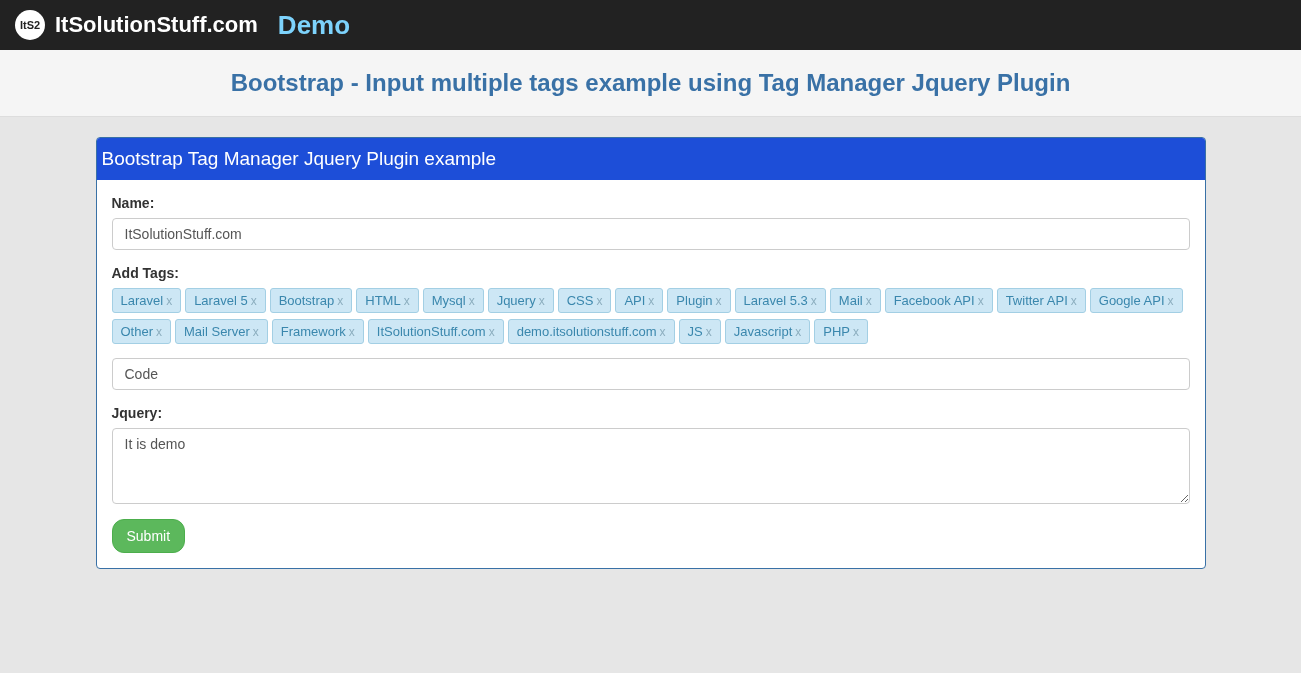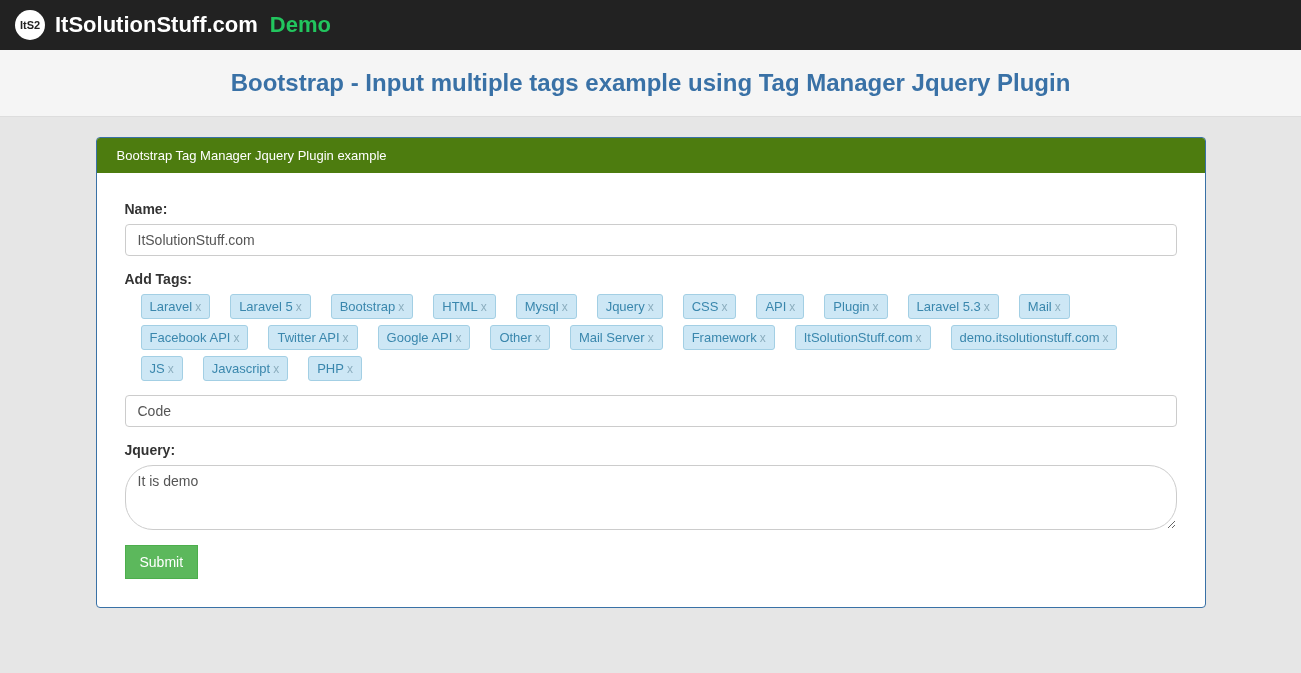--- a/index.html
+++ b/index.html
@@ -1,34 +1,34 @@
 <!DOCTYPE html>
 <html><head>
 <meta charset="utf-8">
 <style>
 * { box-sizing: border-box; margin: 0; padding: 0; }
 body { font-family: "Helvetica Neue", Helvetica, Arial, sans-serif; font-size: 14px; background: #e6e6e6; color: #333; }
 .navbar { background: #222; height: 50px; display: flex; align-items: center; padding: 4px 15px; }
 .navbar-logo { width: 30px; height: 30px; background: #fff; border-radius: 50%; display: flex; align-items: center; justify-content: center; font-size: 11px; font-weight: bold; color: #222; margin-right: 10px; }
 .navbar-brand { color: #fff; font-size: 22px; font-weight: bold; }
-.navbar-demo { color: #22c55e; font-size: 22px; font-weight: bold; margin-left: 12px; }
+.navbar-demo { color: #7dd3fc; font-size: 26px; font-weight: bold; margin-left: 20px; }
 .page-header-wrap { background: #f5f5f5; border-bottom: 1px solid #ddd; padding: 20px 15px; }
 .page-header { color: #3971a6; font-size: 24px; font-weight: bold; text-align: center; line-height: 1.1; }
 .container { max-width: 1140px; margin: 0 auto; padding: 20px 15px; }
 .panel { background: #fff; border: 1px solid #3971a6; border-radius: 4px; overflow: hidden; }
-.panel-heading { background: #4d7c0f; color: #fff; padding: 10px 20px; font-size: 13px; }
-.panel-body { padding: 28px; }
+.panel-heading { background: #1d4ed8; color: #fff; padding: 10px 5px; font-size: 19px; }
+.panel-body { padding: 15px; }
 .form-group { margin-bottom: 15px; }
 .form-label { font-weight: bold; display: block; margin-bottom: 7px; color: #333; }
 .form-control { display: block; width: 100%; padding: 7px 12px; font-size: 14px; border: 1px solid #ccc; border-radius: 4px; color: #555; background: #fff; font-family: inherit; }
-textarea.form-control { resize: vertical; height: 65px; border-radius: 28px; }
+textarea.form-control { resize: vertical; height: 76px; }
 .tag-container { margin-bottom: 8px; }
-.tag { display: inline-block; background: #cde7f5; border: 1px solid #a3cfe4; border-radius: 3px; padding: 5px 8px; margin: 0 4px 6px 16px; color: #3a87ad; font-size: 13px; line-height: 1; }
+.tag { display: inline-block; background: #cde7f5; border: 1px solid #a3cfe4; border-radius: 3px; padding: 5px 8px; margin: 0 4px 6px 0; color: #3a87ad; font-size: 13px; line-height: 1; }
 .tag-remove { color: #8caebf; margin-left: 3px; cursor: pointer; font-size: 12px; }
-.btn-submit { background: #5cb85c; border: 1px solid #4cae4c; color: #fff; padding: 8px 14px; border-radius: 0; font-size: 14px; cursor: pointer; }
+.btn-submit { background: #5cb85c; border: 1px solid #4cae4c; color: #fff; padding: 8px 14px; border-radius: 12px; font-size: 14px; cursor: pointer; }
 </style>
 </head>
 <body>
 
 <div class="navbar">
   <div class="navbar-logo">ItS2</div>
   <span class="navbar-brand">ItSolutionStuff.com</span>
   <span class="navbar-demo">Demo</span>
 </div>
 

